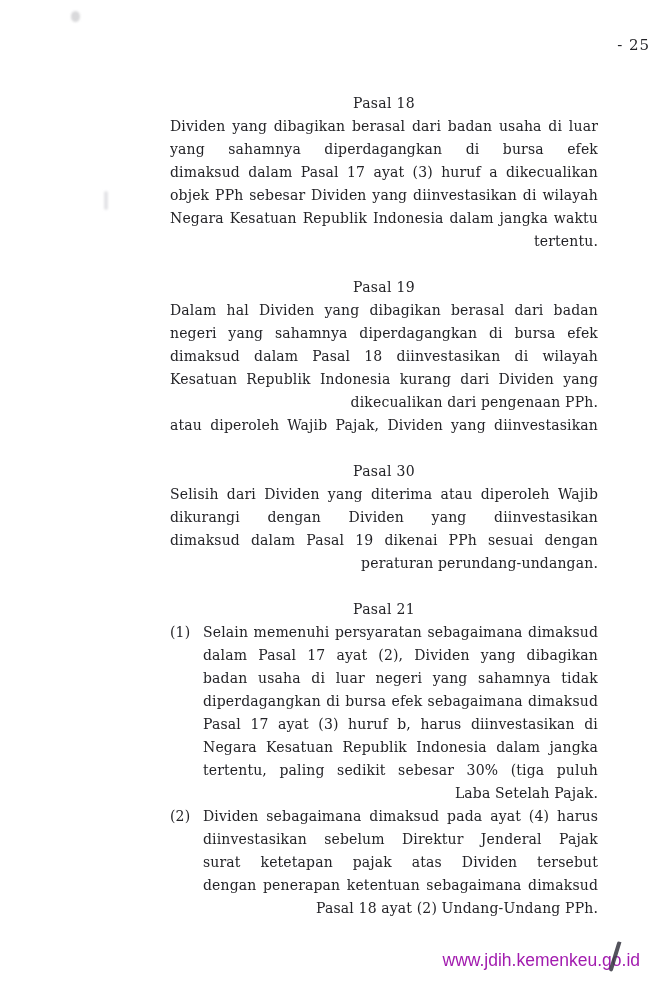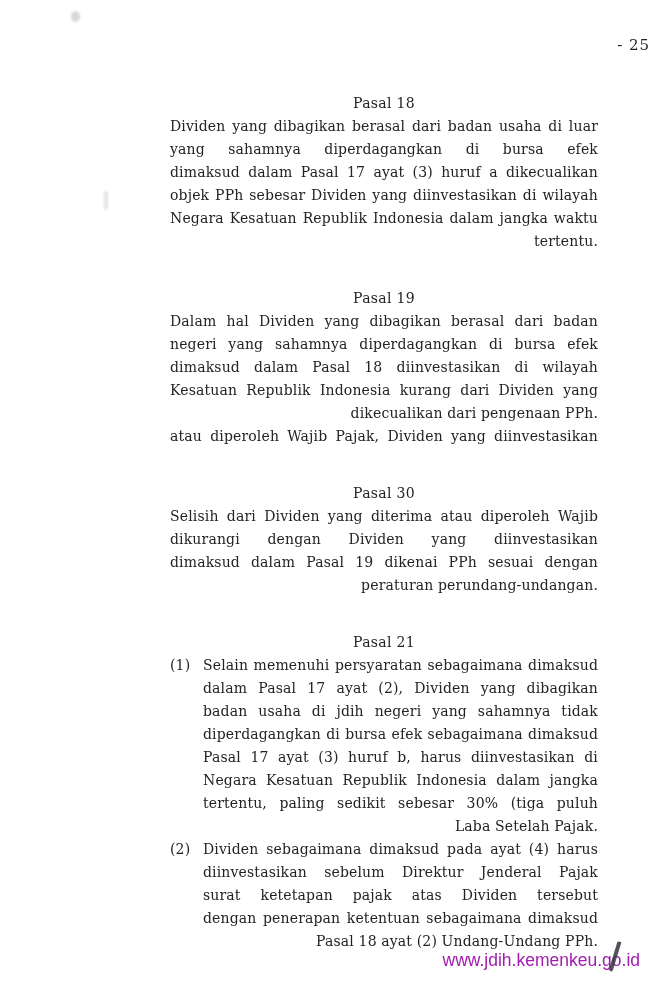--- a/index.html
+++ b/index.html
@@ -15,21 +15,21 @@
   .page-number {
     position:absolute; top:36px; left:8px; width:654px;
     text-align:right; font-size:15px; letter-spacing:1px;
     line-height:18px;
   }
   .content {
     position:absolute; left:170px; top:76px; width:428px;
     font-size:14px;
     letter-spacing:0.15px;
   }
-  .section { margin-top:34px; }
+  .section { margin-top:23px; }
   .section:first-child { margin-top:16px; }
   .heading {
     text-align:center; line-height:23px; height:23px;
     letter-spacing:0.3px;
   }
   .jline {
     text-align:justify;
     line-height:23px; height:23px; overflow:hidden;
   }
   .jline::after { content:""; display:inline-block; width:100%; }
@@ -100,21 +100,21 @@
         <div class="jline last">peraturan perundang-undangan.</div>
       </div>
     </div>
     <div class="section">
       <div class="heading">Pasal 21</div>
       <div class="item">
         <div class="num">(1)</div>
         <div class="ptext">
           <div class="jline">Selain memenuhi persyaratan sebagaimana dimaksud</div>
           <div class="jline">dalam Pasal 17 ayat (2), Dividen yang dibagikan berasal dari</div>
-          <div class="jline">badan usaha di jdih negeri yang sahamnya tidak</div>
+          <div class="jline">badan usaha di luar negeri yang sahamnya tidak</div>
           <div class="jline">diperdagangkan di bursa efek sebagaimana dimaksud dalam</div>
           <div class="jline">Pasal 17 ayat (3) huruf b, harus diinvestasikan di wilayah</div>
           <div class="jline">Negara Kesatuan Republik Indonesia dalam jangka waktu</div>
           <div class="jline">tertentu, paling sedikit sebesar 30% (tiga puluh persen) dari</div>
           <div class="jline last">Laba Setelah Pajak.</div>
         </div>
       </div>
       <div class="item">
         <div class="num">(2)</div>
         <div class="ptext">

